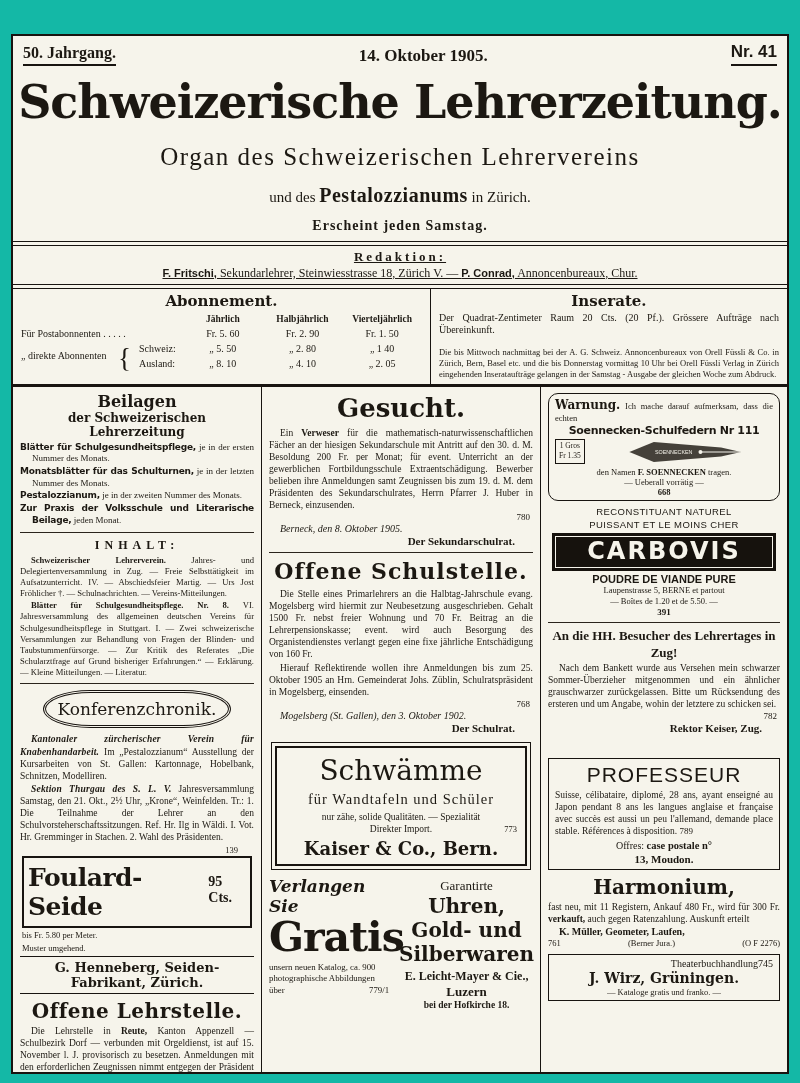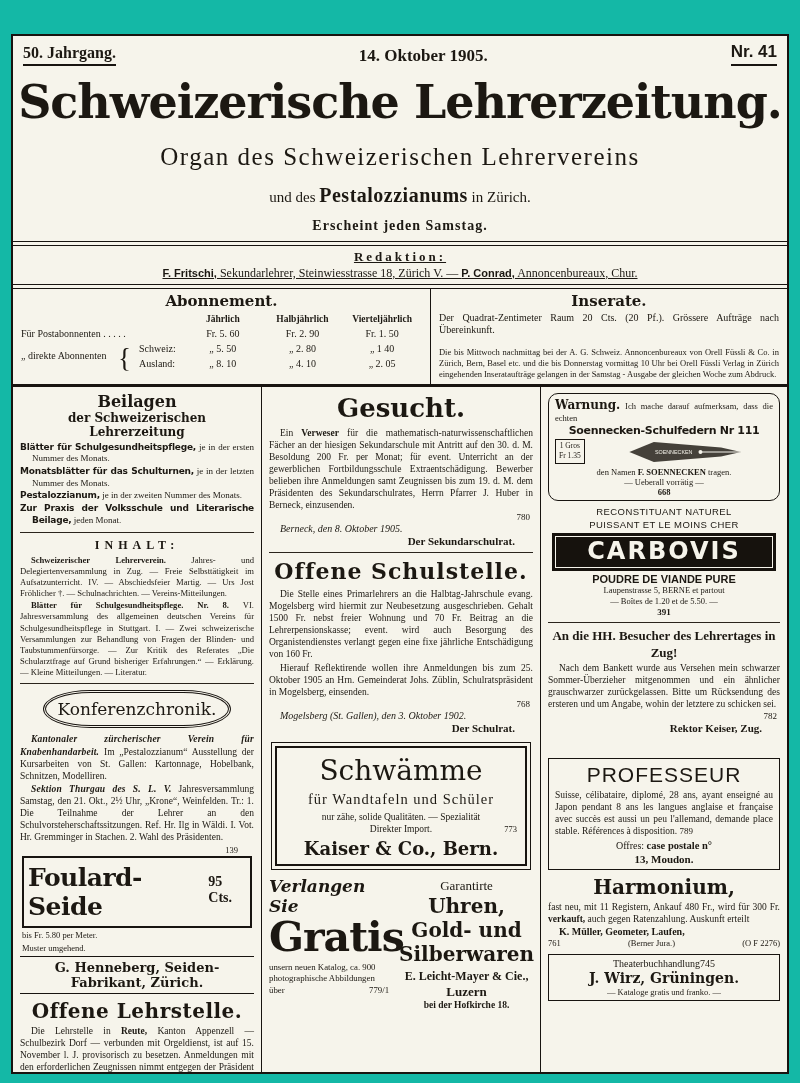--- a/index.html
+++ b/index.html
@@ -114,21 +114,21 @@
   .prof-box{border:1px solid #181410;padding:4px 6px;margin:24px 0 5px;}
   .prof-title{text-align:center;font-family:"Liberation Sans",sans-serif;font-size:21px;letter-spacing:1px;margin-bottom:2px;}
   .numi{font-size:9px;}
   .prof-offres{text-align:center;font-size:10px;margin-top:2px;}
   .prof-offres b{font-size:10.5px;}
   .prof-offres.b2{font-weight:bold;font-size:11px;}
   .harm-title{text-align:center;font-weight:bold;font-size:20px;font-family:"DejaVu Serif",serif;margin-bottom:2px;}
   .harm-contact{font-weight:bold;font-size:10px;text-indent:11px;}
   .harm-row{display:flex;justify-content:space-between;font-size:8.5px;margin-top:1px;}
   .thea-box{border:1px solid #181410;padding:3px 6px;margin-top:6px;}
-  .thea-l1{display:flex;justify-content:center;font-size:10px;}
+  .thea-l1{display:flex;justify-content:flex-end;font-size:10px;}
   .thea-name{font-weight:bold;font-size:14px;font-family:"DejaVu Serif",serif;text-align:center;margin-top:1px;}
   .thea-l3{font-size:8.5px;text-align:center;margin-top:1px;}
   p{margin-bottom:1px;}
 </style>
 </head>
 <body>
 
 <div class="sheet">
 <div class="frame">
 

